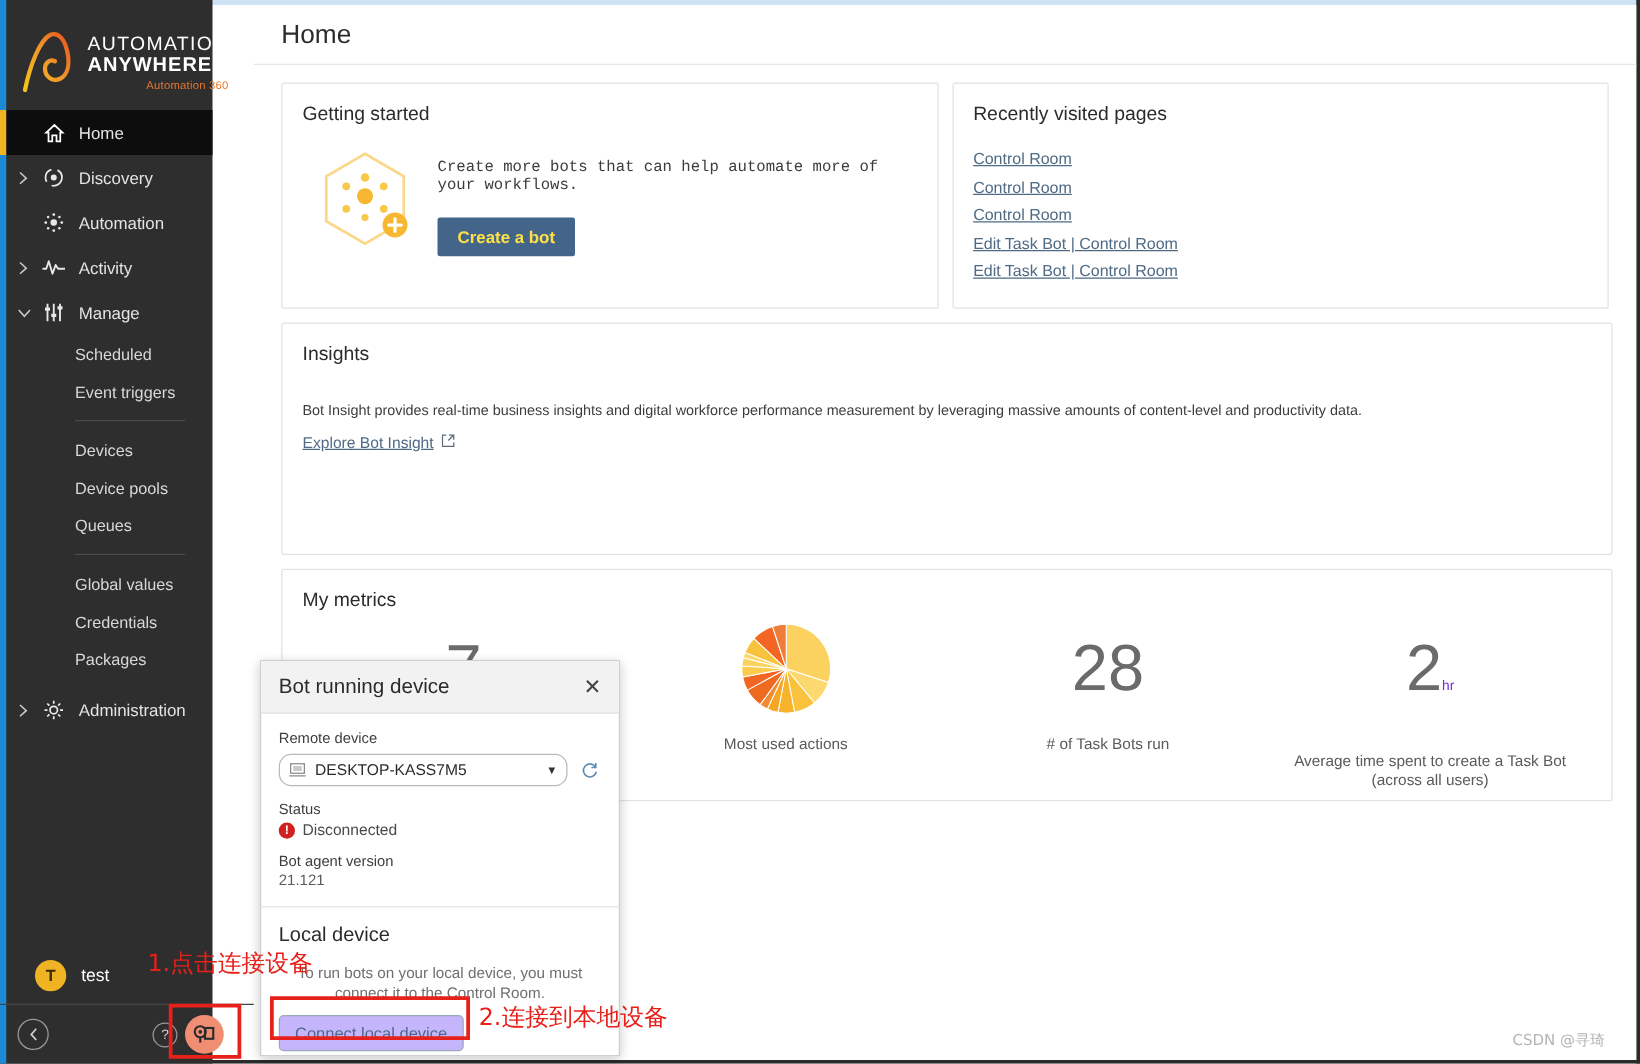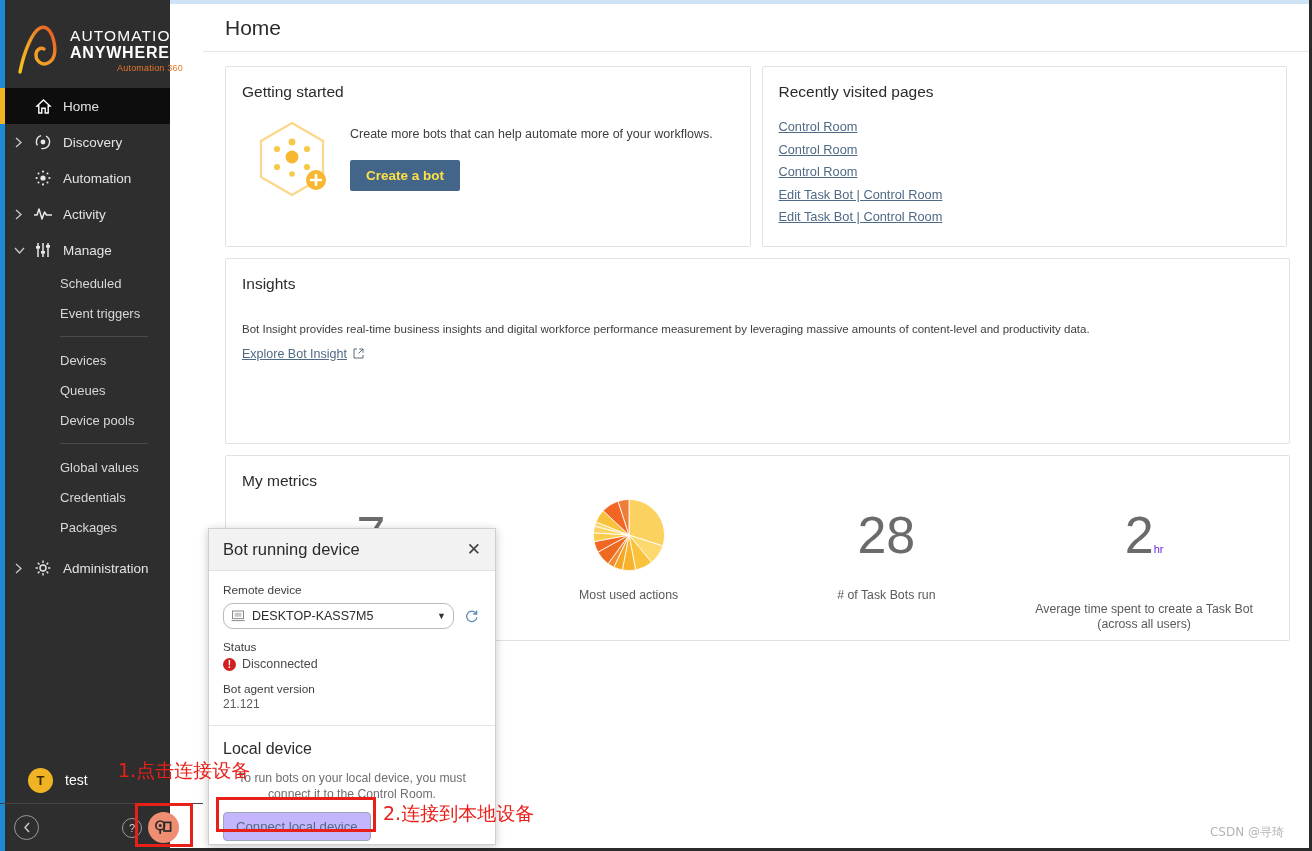--- a/index.html
+++ b/index.html
@@ -181,21 +181,21 @@
   }
 
   .card-getting { width: 527px; height: 181px; }
   .card-recent  { width: 527px; height: 181px; }
   .card-insights{ width: 1065px; height: 186px; margin-top: 11px; }
   .card-metrics { width: 1065px; height: 186px; margin-top: 11px; }
 
   .getting-body { display: flex; align-items: flex-start; margin-top: 16px; }
   .bot-illo { width: 84px; height: 84px; flex: 0 0 84px; margin-left: 8px;}
   .getting-right { margin-left: 16px; padding-top: 10px; }
-  .getting-desc { font-size: 12.5px; color: #3d3d3d; }
+  .getting-desc { font-size: 12.5px; color: #3d3d3d; font-family: Liberation Mono, monospace; }
   .create-bot-btn {
     margin-top: 19px;
     background: #44658a;
     color: #fde047;
     border: none;
     padding: 8px 16px;
     font-size: 13.5px;
     font-family: "Liberation Sans", sans-serif;
     font-weight: bold;
     border-radius: 2px;
@@ -450,24 +450,24 @@
         <span>Scheduled</span>
       </div>
       <div class="nav-sub">
         <span>Event triggers</span>
       </div>
       <div class="nav-divider"></div>
       <div class="nav-sub">
         <span>Devices</span>
       </div>
       <div class="nav-sub">
+        <span>Device pools</span>
+      </div>
+      <div class="nav-sub">
         <span>Queues</span>
-      </div>
-      <div class="nav-sub">
-        <span>Device pools</span>
       </div>
       <div class="nav-divider"></div>
       <div class="nav-sub">
         <span>Global values</span>
       </div>
       <div class="nav-sub">
         <span>Credentials</span>
       </div>
       <div class="nav-sub">
         <span>Packages</span>

